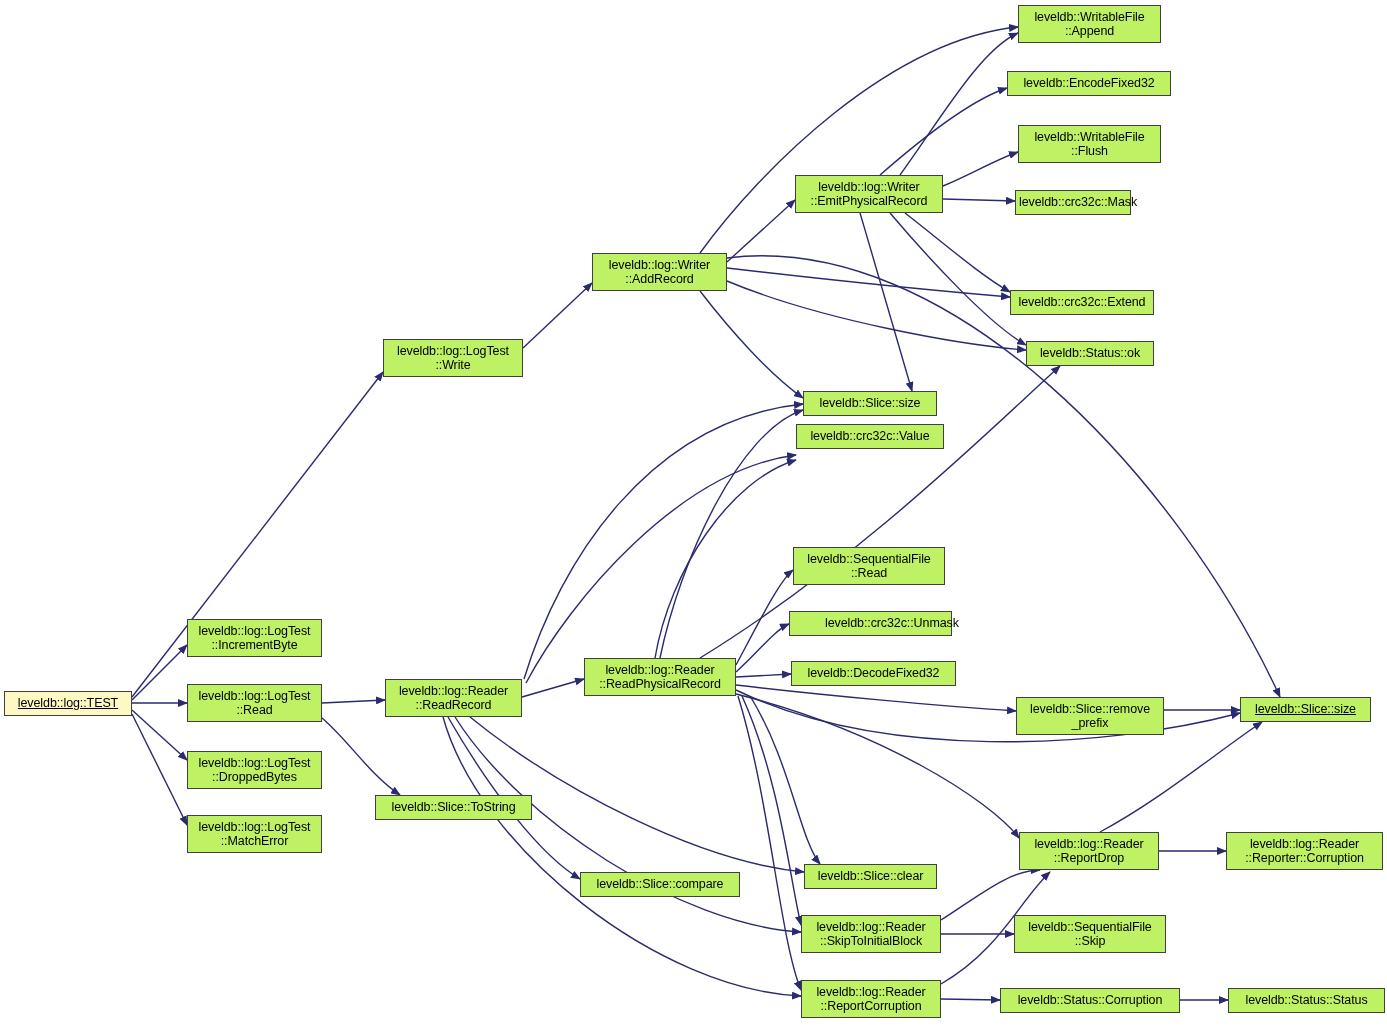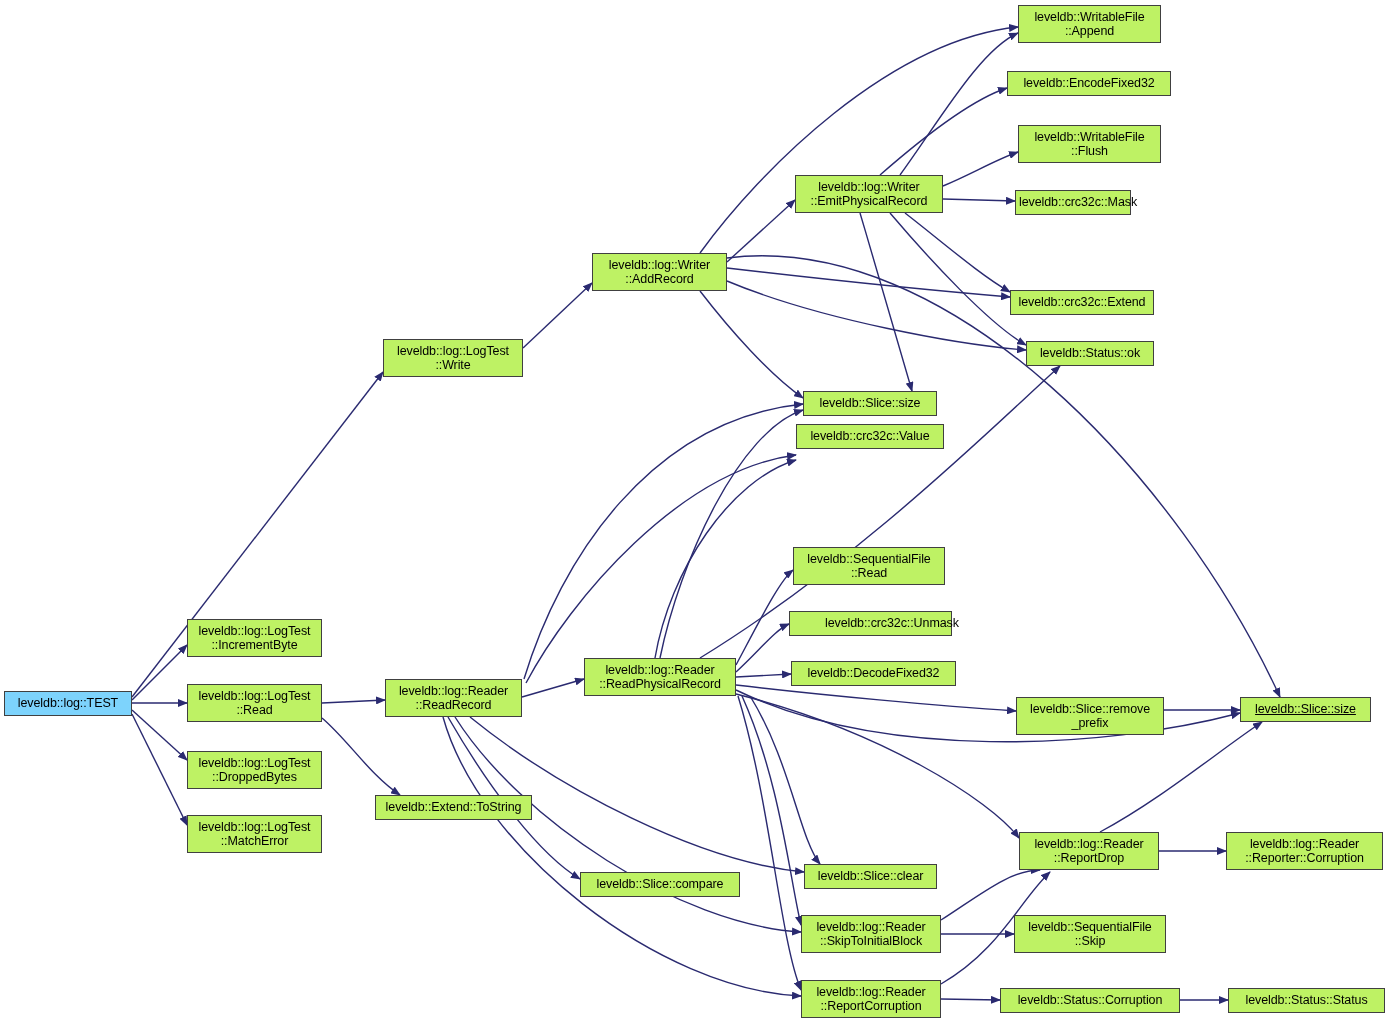--- a/index.html
+++ b/index.html
@@ -34,21 +34,22 @@
     line-height: 14.5px;
     letter-spacing: -0.1px;
     display: flex;
     align-items: center;
     justify-content: center;
     text-align: center;
     white-space: pre-line;
     z-index: 5;
   }
   .node.highlight {
-    background: #7dd3fc;
+    background: #fef9c3;
+    text-decoration: underline;
   }
   .node .label {
     display: block;
     width: 100%;
     padding: 0 3px;
     box-sizing: border-box;
   }
 </style>
 </head>
 <body>
@@ -117,21 +118,21 @@
     <div class="node" style="left: 187px; top: 684px; width: 135px; height: 38px;"><span class="label">leveldb::log::LogTest
 ::Read</span></div>
     <div class="node" style="left: 187px; top: 751px; width: 135px; height: 38px;"><span class="label">leveldb::log::LogTest
 ::DroppedBytes</span></div>
     <div class="node" style="left: 187px; top: 815px; width: 135px; height: 38px;"><span class="label">leveldb::log::LogTest
 ::MatchError</span></div>
     <div class="node" style="left: 383px; top: 339px; width: 140px; height: 38px;"><span class="label">leveldb::log::LogTest
 ::Write</span></div>
     <div class="node" style="left: 385px; top: 679px; width: 137px; height: 38px;"><span class="label">leveldb::log::Reader
 ::ReadRecord</span></div>
-    <div class="node" style="left: 375px; top: 795px; width: 157px; height: 25px;"><span class="label">leveldb::Extend::ToString</span></div>
+    <div class="node" style="left: 375px; top: 795px; width: 157px; height: 25px;"><span class="label">leveldb::Slice::ToString</span></div>
     <div class="node" style="left: 592px; top: 253px; width: 135px; height: 38px;"><span class="label">leveldb::log::Writer
 ::AddRecord</span></div>
     <div class="node" style="left: 584px; top: 658px; width: 152px; height: 38px;"><span class="label">leveldb::log::Reader
 ::ReadPhysicalRecord</span></div>
     <div class="node" style="left: 580px; top: 872px; width: 160px; height: 25px;"><span class="label">leveldb::Slice::compare</span></div>
     <div class="node" style="left: 795px; top: 175px; width: 148px; height: 38px;"><span class="label">leveldb::log::Writer
 ::EmitPhysicalRecord</span></div>
     <div class="node" style="left: 803px; top: 391px; width: 134px; height: 25px;"><span class="label">leveldb::Slice::size</span></div>
     <div class="node" style="left: 796px; top: 424px; width: 148px; height: 25px;"><span class="label">leveldb::crc32c::Value</span></div>
     <div class="node" style="left: 793px; top: 547px; width: 152px; height: 38px;"><span class="label">leveldb::SequentialFile

